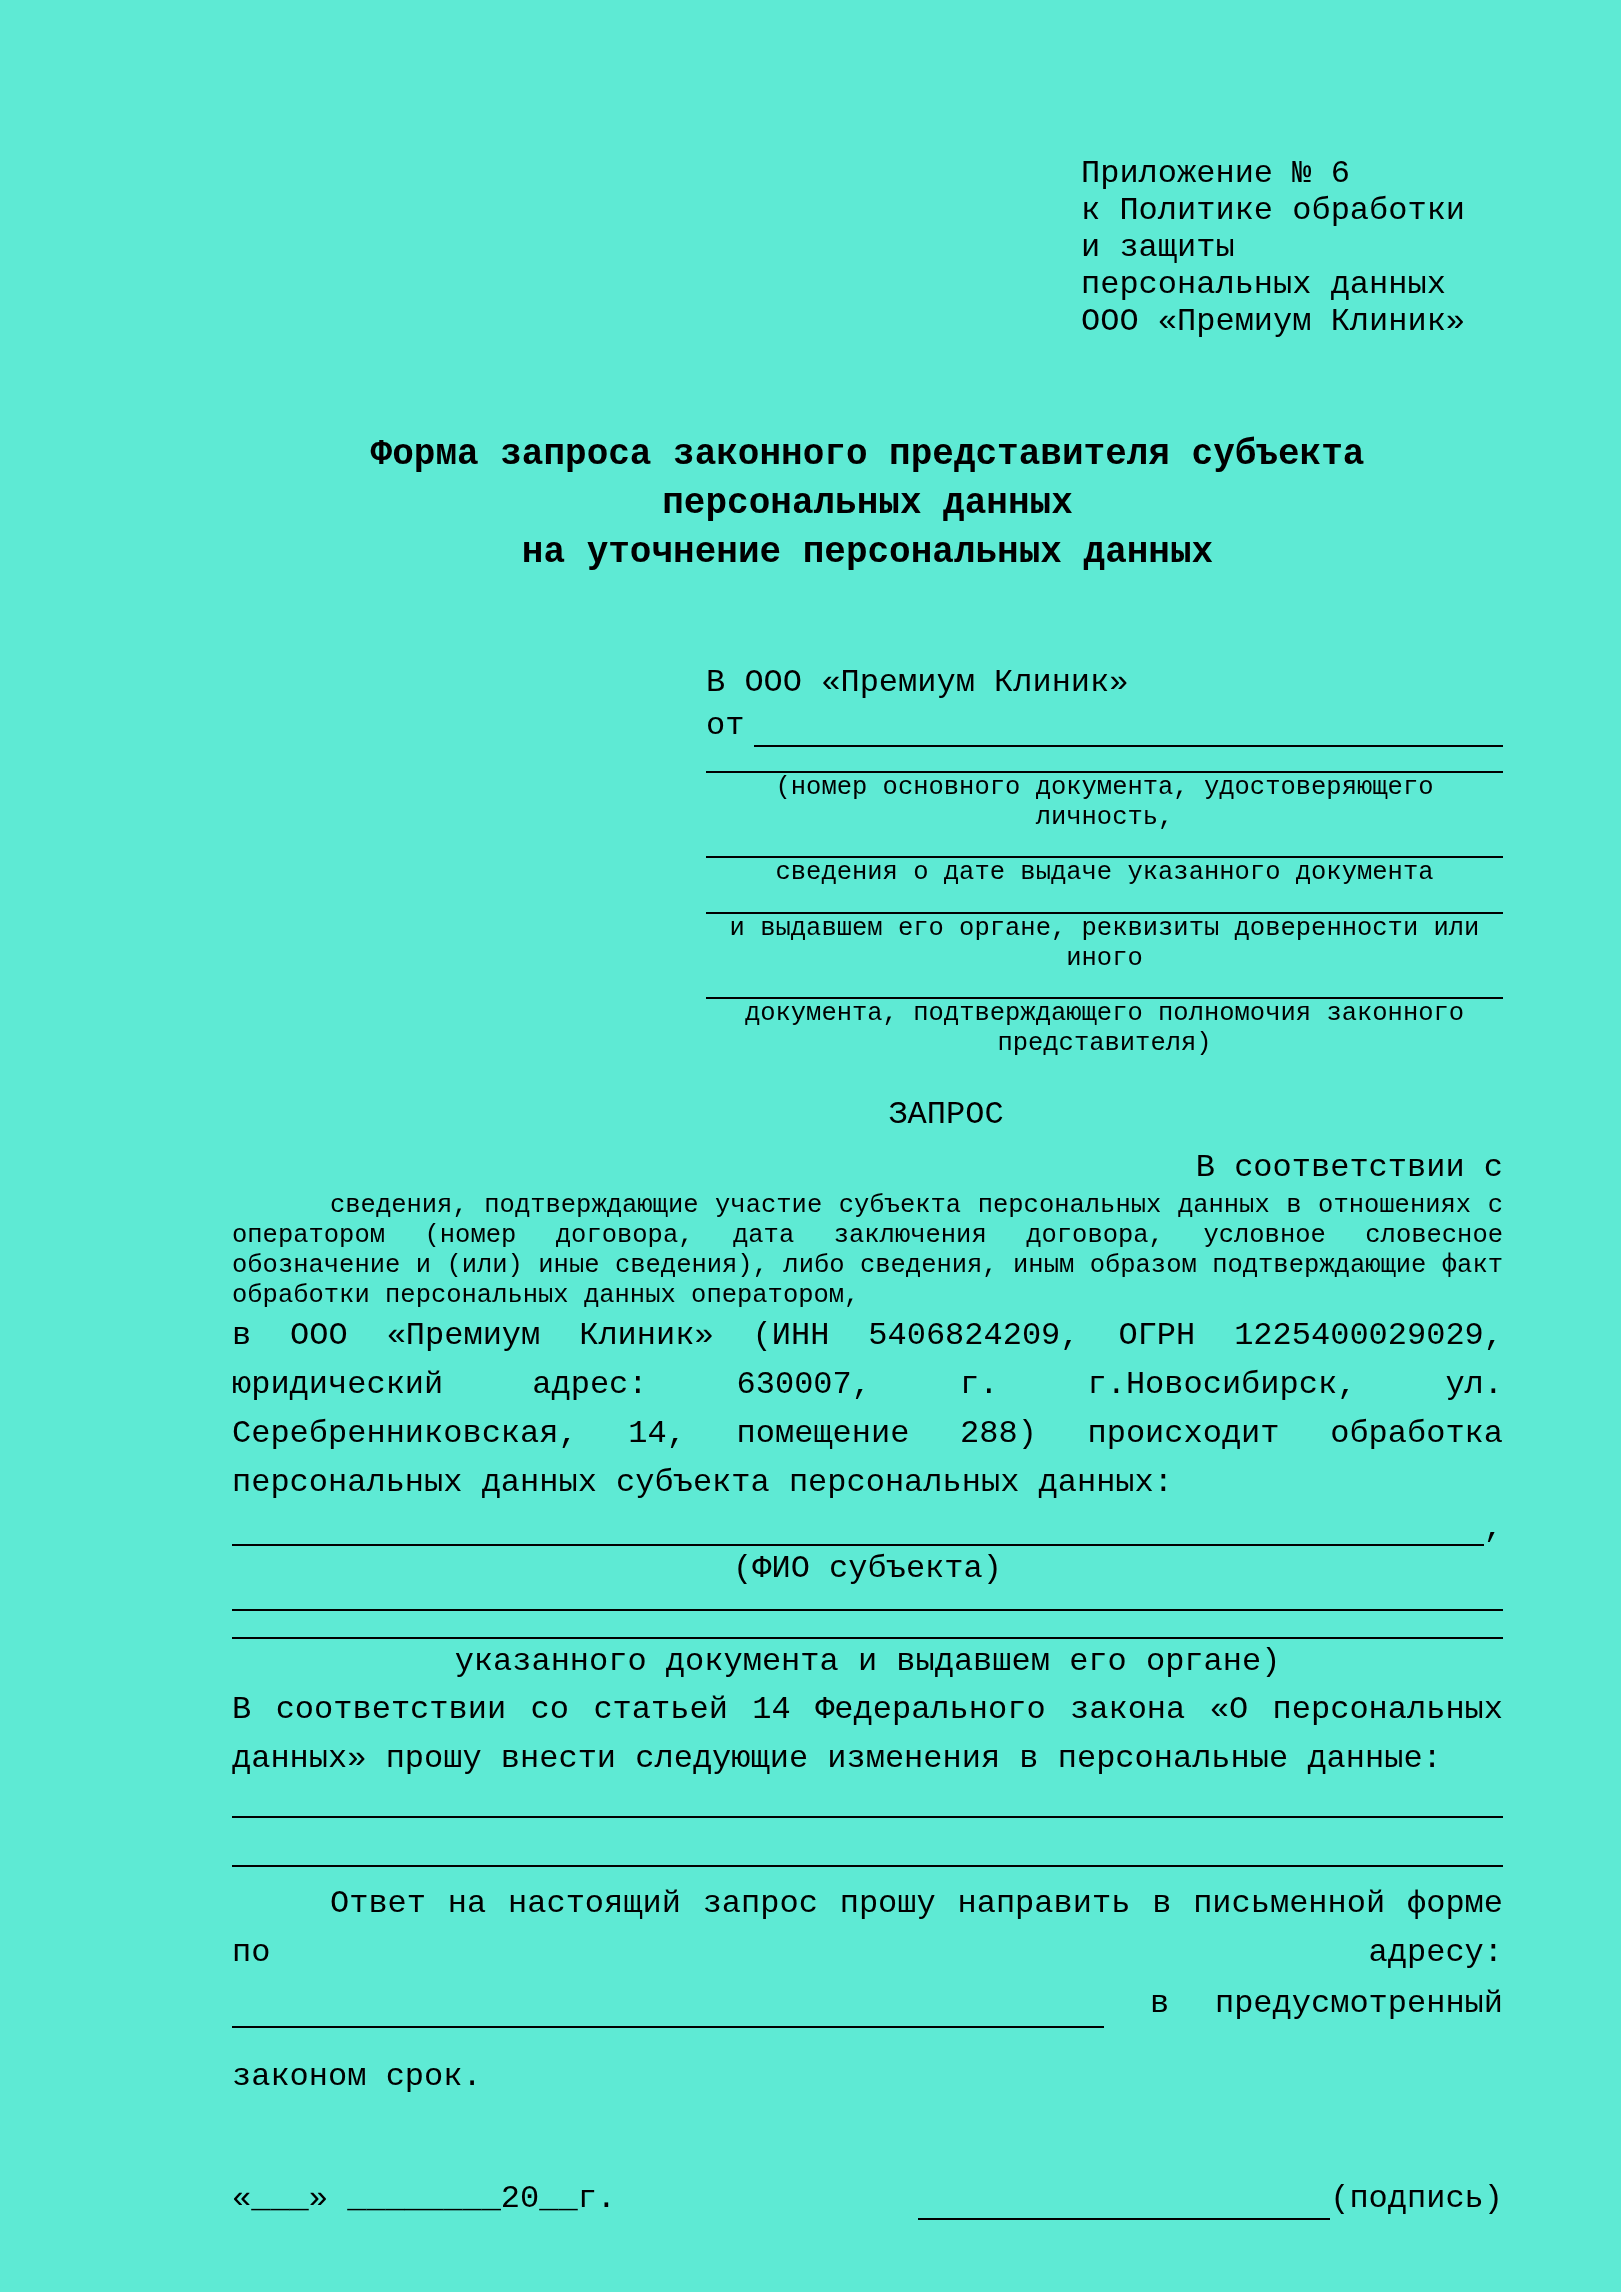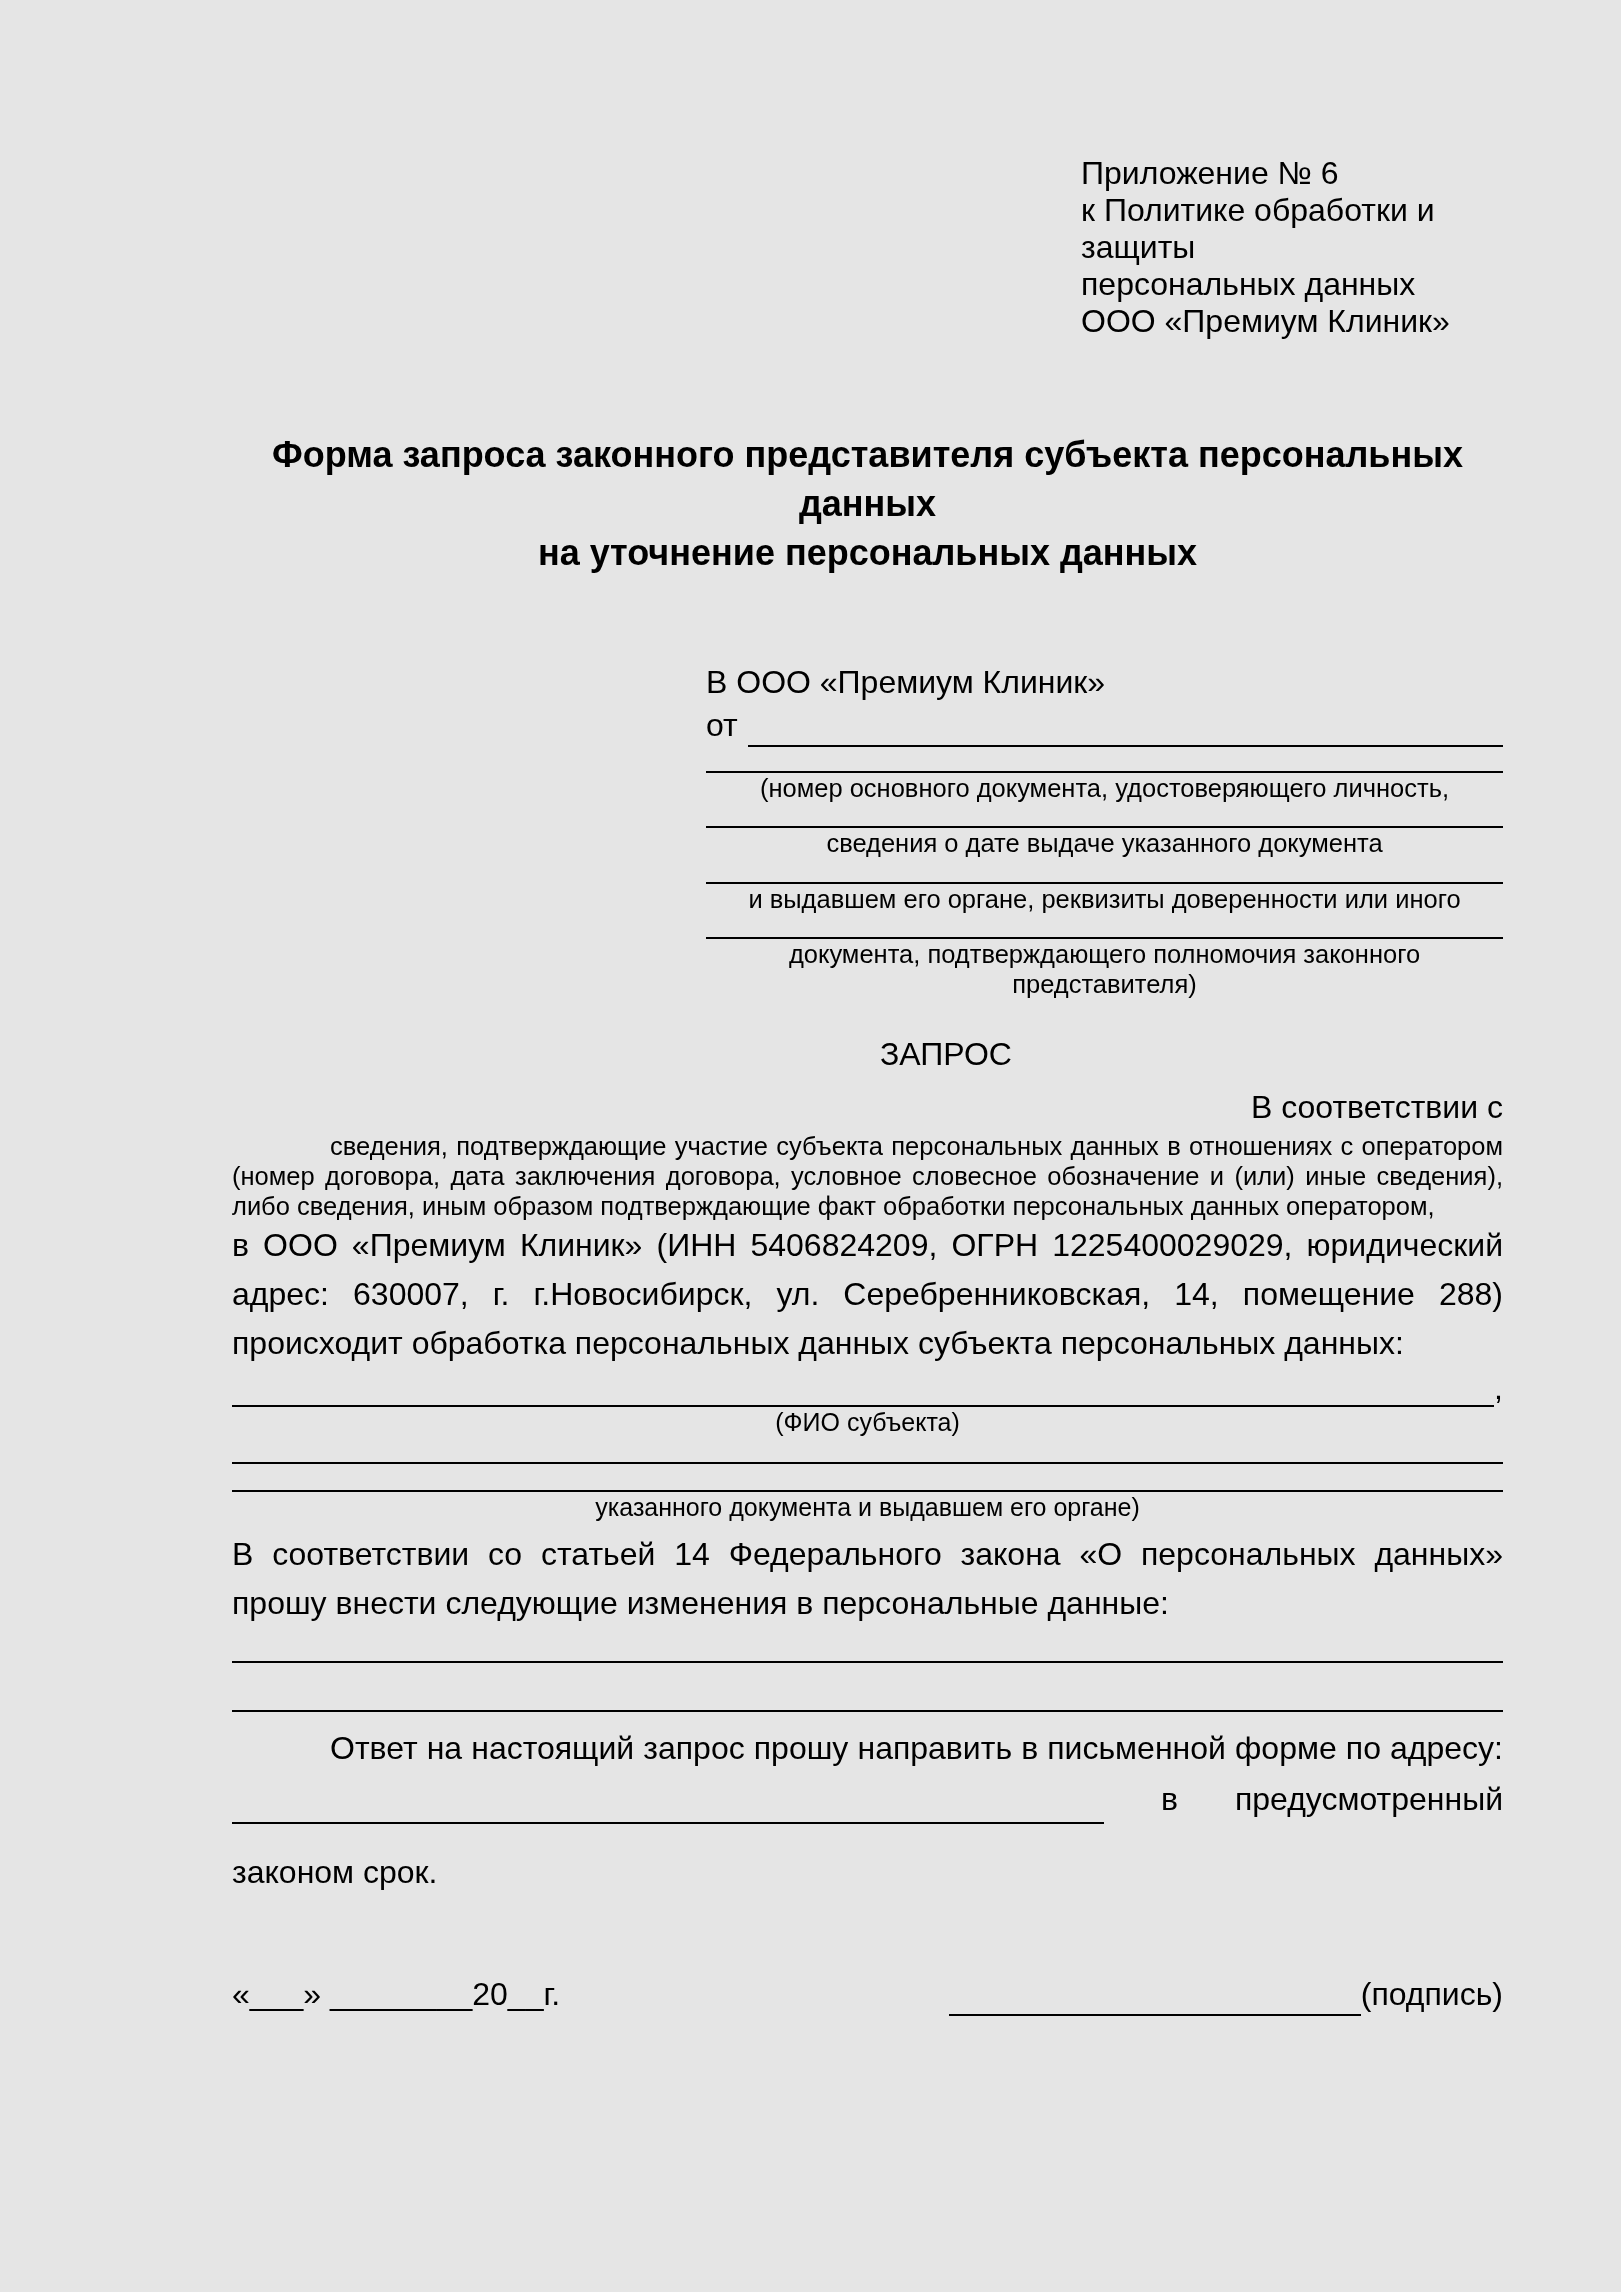--- a/index.html
+++ b/index.html
@@ -1,23 +1,23 @@
 <!DOCTYPE html>
 <html><head>
 <meta charset="utf-8">
 <style>
   html, body { margin: 0; padding: 0; background: #ffffff; }
   .page {
     position: relative;
     width: 1621px;
     height: 2293px;
     margin: 0 auto;
-    background: #e5e5e5;
+    background: #5eead4;
     color: #000000;
-    font-family: Liberation Sans, sans-serif;
+    font-family: Liberation Mono, monospace;
     font-size: 32px;
     box-sizing: border-box;
     padding: 155px 118px 0 232px;
     overflow: hidden;
   }
   .appendix { margin-left: 849px; line-height: 37px; }
   .doc-title { margin-top: 90px; text-align: center; font-weight: 700; font-size: 36px; line-height: 49px; }
   .addressee { margin-top: 84px; margin-left: 474px; }
   .addr-to { line-height: 43px; }
   .flex-row { display: flex; align-items: flex-end; text-align: center; }
@@ -27,21 +27,21 @@
   .cap-fio { font-size: 24.5px; line-height: 29px; text-align: center; }
   .fill-line { height: 23.5px; border-bottom: 2.9px solid #000; }
   .addr-cap { font-size: 25.5px; line-height: 30px; text-align: center; }
   .zapros { margin-top: 34px; text-align: center; line-height: 43px; padding-left: 157px; }
   .basis-row { margin-top: 9.8px; padding-left: 98px; line-height: 43px; flex-direction: column; }
   .basis-row .fill { flex: 1; margin-left: 11.8px; height: 33px; }
   .footnote { font-size: 25.5px; line-height: 30px; text-align: justify; text-indent: 98px; }
   .operator { line-height: 49px; text-align: justify; }
   .subject-line { margin-top: 2px; line-height: 37px; }
   .subject-line .fill { flex: 1; height: 29px; }
-  .cap-center { font-size: 25px; line-height: 30px; text-align: center; }
+  .cap-center { font-size: 32px; line-height: 30px; text-align: center; margin-top: 8px; }
   .fill-wide { height: 25.5px; border-bottom: 2.9px solid #000; }
   .article { margin-top: 7.8px; line-height: 49px; text-align: justify; }
   .blank-a { margin-top: 5.9px; height: 27.4px; border-bottom: 2.9px solid #000; }
   .blank-b { height: 47px; border-bottom: 2.9px solid #000; }
   .reply-first { margin-top: 11.8px; line-height: 49px; text-indent: 98px; text-align: justify; text-align-last: justify; }
   .reply-second { line-height: 49px; margin-top: 2px; }
   .reply-second .fill { width: 872px; height: 35px; }
   .reply-second .spacer { flex: 1; }
   .reply-third { line-height: 49px; margin-top: 24px; }
   .signature-row { margin-top: 47px; display: flex; justify-content: space-between; align-items: flex-end; line-height: 43px; }

